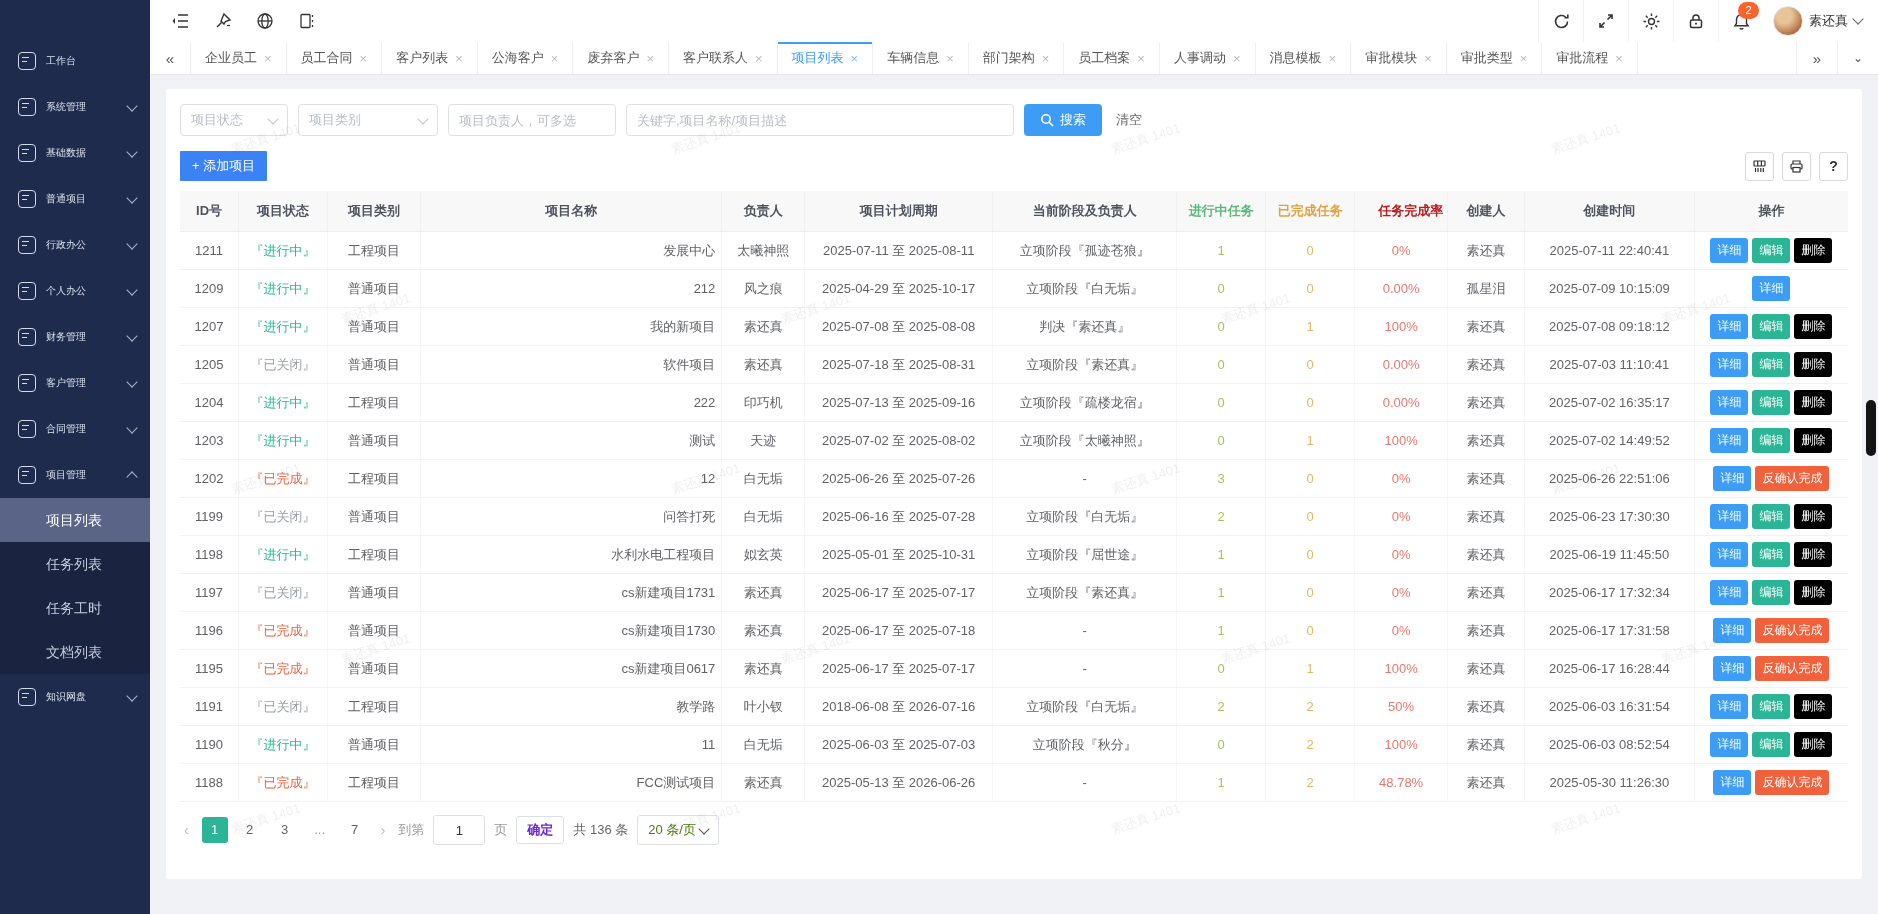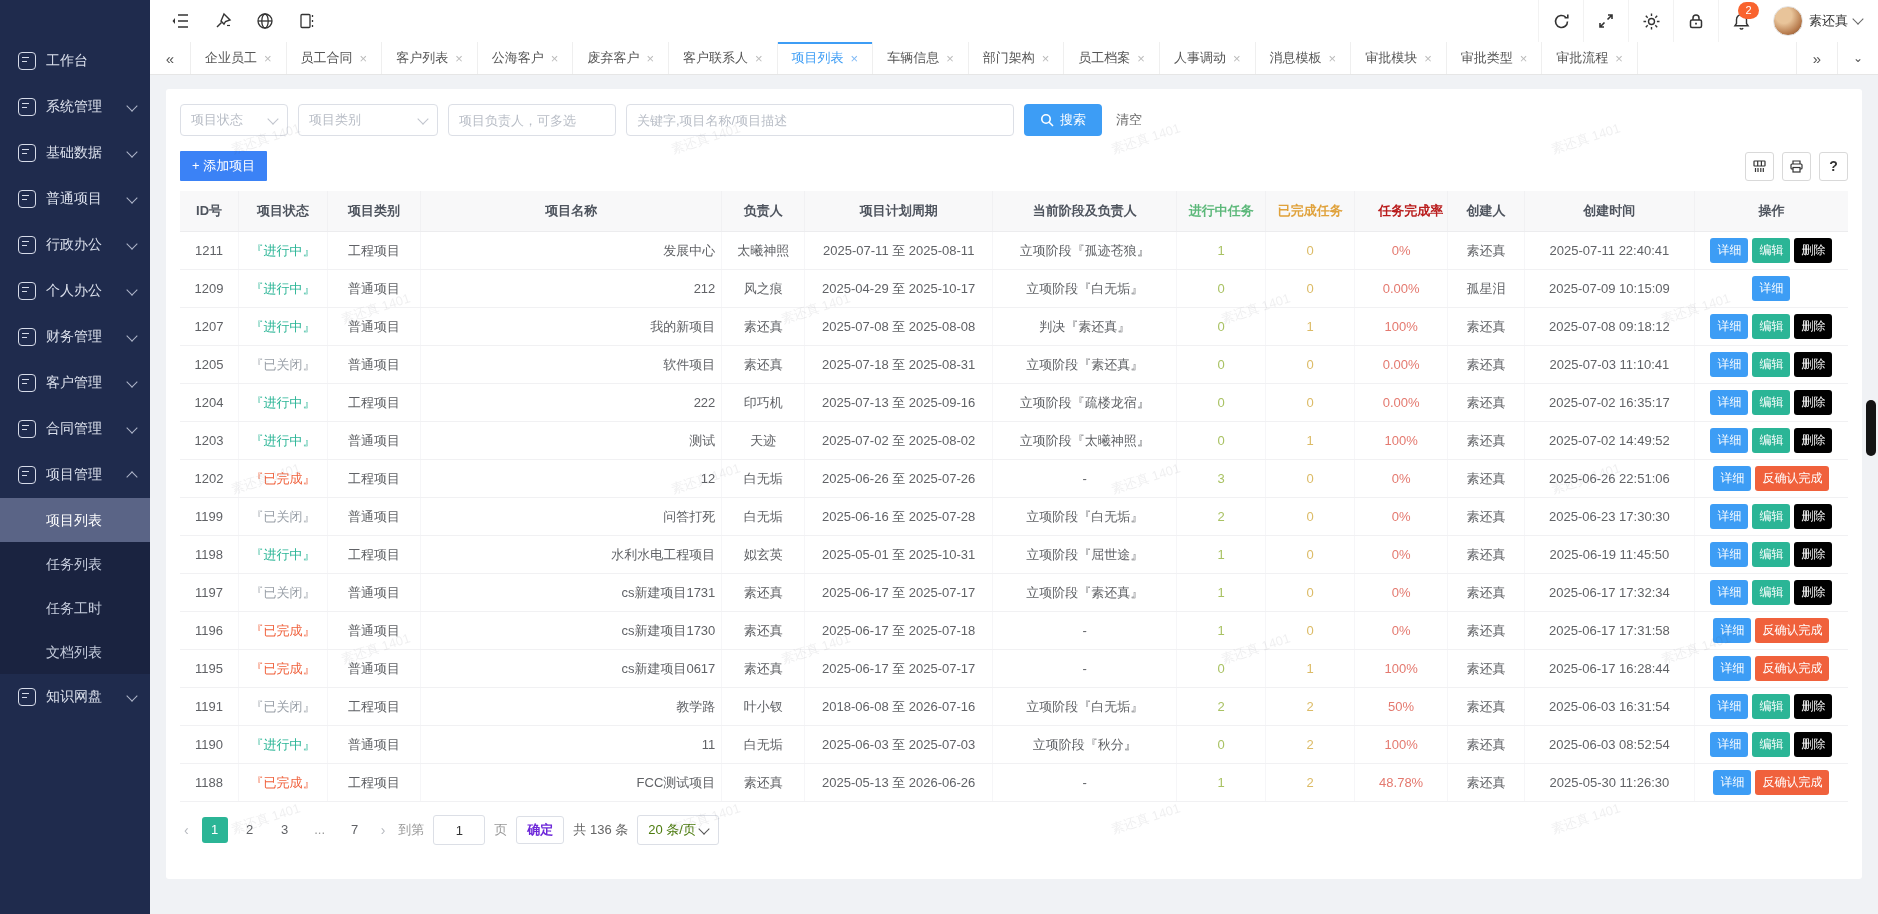--- a/index.html
+++ b/index.html
@@ -2,21 +2,21 @@
 <html><head>
 <meta charset="utf-8">
 <style>
   html,body{margin:0;padding:0}
   body{width:1878px;height:914px;position:relative;overflow:hidden;background:#f0f2f5;
        font-family:"Liberation Sans","DejaVu Sans",sans-serif;color:#333}
   
   .sidebar{position:absolute;left:0;top:0;width:150px;height:914px;background:#1f2b4d;z-index:20}
   .nav{padding-top:38px}
   .nav-item{height:46px;display:flex;align-items:center;padding:0 10px 0 18px;color:#dbe0ec;
-            font-size:14px;cursor:pointer;position:relative}
+            font-size:10px;cursor:pointer;position:relative}
   .nav-ico{width:16px;height:16px;border:1.4px solid #d6dbe8;border-radius:4px;margin-right:10px;
            position:relative;flex:none}
   .nav-ico:before{content:"";position:absolute;left:3px;top:4px;width:7px;height:1.4px;background:#d6dbe8}
   .nav-ico:after{content:"";position:absolute;left:3px;top:8px;width:5px;height:1.4px;background:#d6dbe8}
   .nav-label{flex:1}
   .nav-caret{width:7px;height:7px;border-right:1.4px solid #aeb6c9;border-bottom:1.4px solid #aeb6c9;
              transform:rotate(45deg);margin-right:4px;margin-top:-3px}
   .nav-caret.up{transform:rotate(-135deg);margin-top:4px}
   .submenu{background:#1a2340}
   .sub-item{height:44px;line-height:44px;padding-left:46px;color:#c6cddd;font-size:14px;cursor:pointer}

